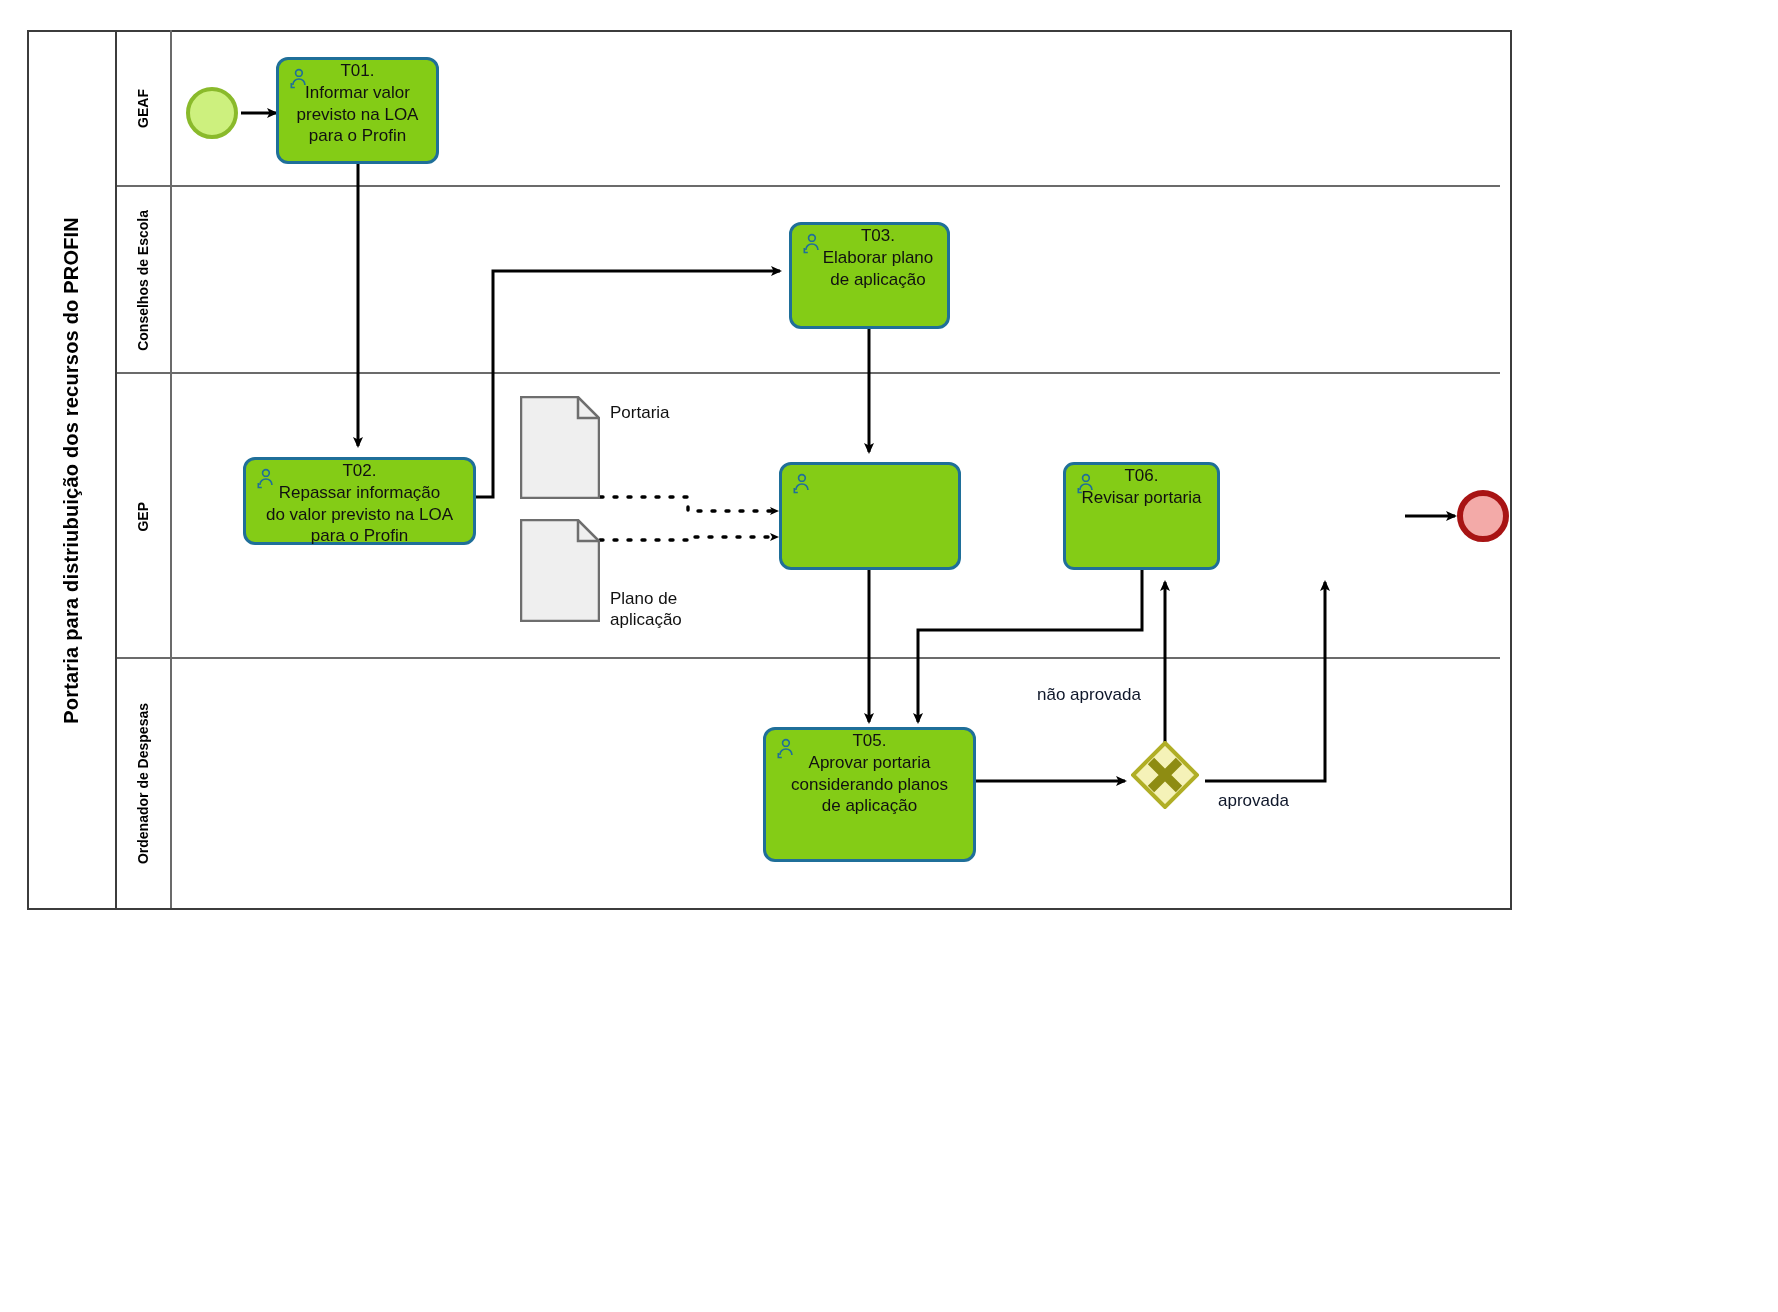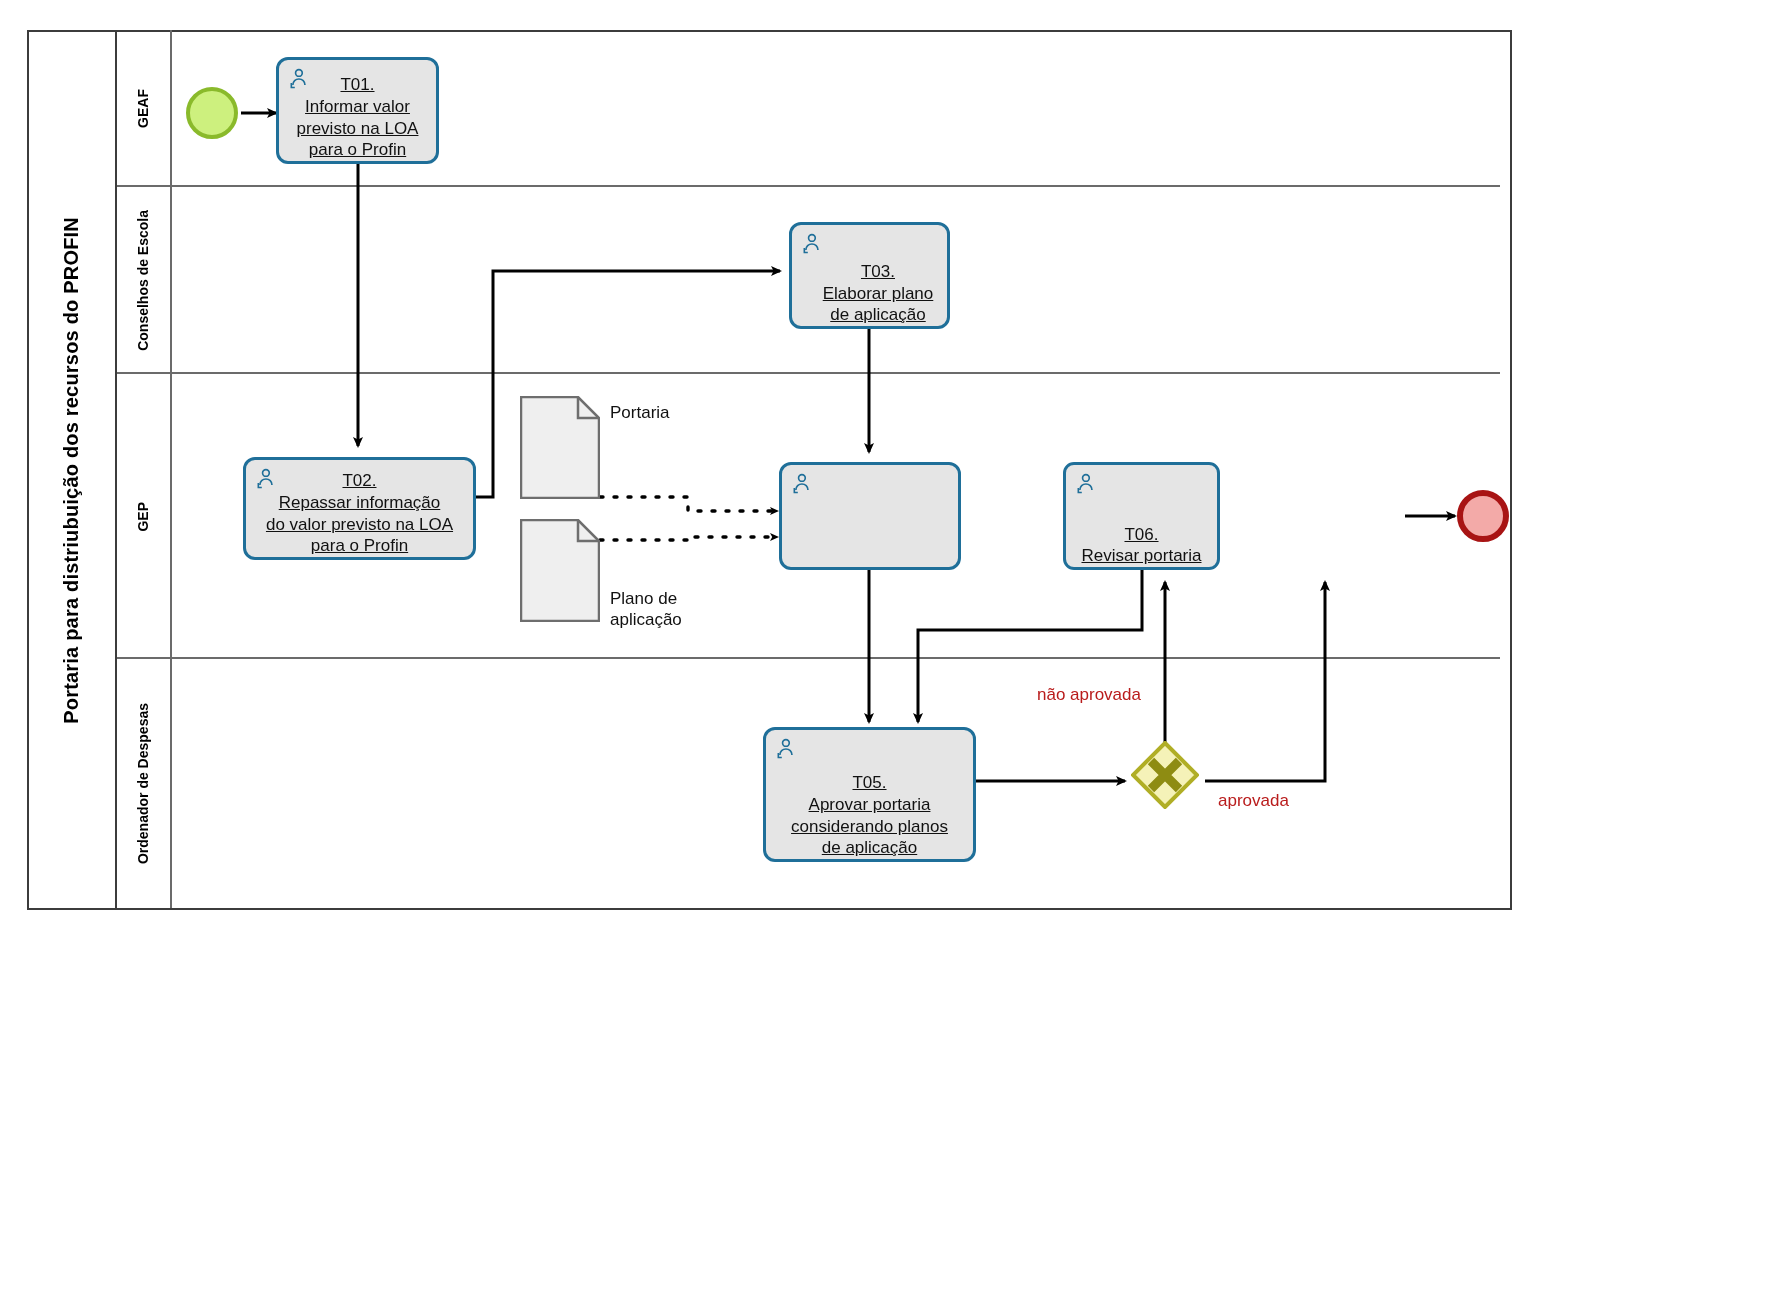--- a/index.html
+++ b/index.html
@@ -12,41 +12,41 @@
   .pool-title span{
     writing-mode:vertical-rl;transform:rotate(180deg);
     font-weight:bold;font-size:20px;color:#000;letter-spacing:.2px;white-space:nowrap;
   }
   .lane{position:absolute;left:117px;box-sizing:border-box;border-bottom:2px solid #6b6b6b;}
   .lane-head{position:absolute;left:117px;width:55px;box-sizing:border-box;border-right:2px solid #6b6b6b;display:flex;align-items:center;justify-content:center;}
   .lane-head span{writing-mode:vertical-rl;transform:rotate(180deg);font-weight:bold;font-size:14px;color:#000;text-align:center;line-height:1.15;}
   .lane-nob{border-bottom:none;}
 
   
-  .task{position:absolute;box-sizing:border-box;background:#e5e5e5;border:3px solid #1f6f99;border-radius:12px;
-        display:flex;align-items:flex-end;justify-content:center;text-align:center;color:#111;font-size:17px;line-height:1.28;text-decoration:underline;}
+  .task{position:absolute;box-sizing:border-box;background:#84cc16;border:3px solid #1f6f99;border-radius:12px;
+        display:flex;align-items:flex-start;justify-content:center;text-align:center;color:#111;font-size:17px;line-height:1.28;}
   .task .label{padding:0 6px;white-space:pre-line;}
   .user-icon{position:absolute;left:8px;top:6px;width:26px;height:26px;}
 
   
   .ev{position:absolute;border-radius:50%;box-sizing:border-box;}
   .ev-start{width:52px;height:52px;background:#cdf07e;border:4px solid #8aba2b;}
   .ev-end{width:52px;height:52px;background:#f3aaa8;border:6px solid #a81414;}
 
   
   .gw{position:absolute;width:68px;height:68px;}
   .gw svg{display:block;}
 
   
   .doc{position:absolute;width:80px;height:103px;}
   .doc svg{display:block;}
   .doc-label{position:absolute;font-size:17px;color:#111;line-height:1.25;text-align:left;white-space:pre-line;}
 
   
-  .flow-label{position:absolute;font-size:17px;color:#b91c1c;white-space:nowrap;}
+  .flow-label{position:absolute;font-size:17px;color:#0f172a;white-space:nowrap;}
 
   
   #flows{position:absolute;left:0;top:0;width:1778px;height:1312px;pointer-events:none;}
 
   
   .bizagi{position:absolute;left:1248px;top:930px;width:260px;height:90px;}
 </style>
 </head>
 <body>
 
@@ -121,21 +121,21 @@
       <circle cx="11" cy="6.4" r="3.1" fill="none" stroke="#1f6f99" stroke-width="1.5"></circle>
       <path d="M5.4 17.6c0-3.3 2.5-5.6 5.6-5.6s5.6 2.3 5.6 5.6" fill="none" stroke="#1f6f99" stroke-width="1.5"></path>
       <path d="M4 15.6v4.2h3.2" fill="none" stroke="#1f6f99" stroke-width="1.5"></path>
     </svg>
     <div class="label"><span>T01.</span>
 <span>Informar valor
 previsto na LOA
 para o Profin</span></div>
   </div>
 
-  <div class="task" style="left:243px;top:457px;width:233px;height:103px;">
+  <div class="task" style="left:243px;top:457px;width:233px;height:88px;">
     <svg class="user-icon" viewBox="0 0 24 24">
       <circle cx="11" cy="6.4" r="3.1" fill="none" stroke="#1f6f99" stroke-width="1.5"></circle>
       <path d="M5.4 17.6c0-3.3 2.5-5.6 5.6-5.6s5.6 2.3 5.6 5.6" fill="none" stroke="#1f6f99" stroke-width="1.5"></path>
       <path d="M4 15.6v4.2h3.2" fill="none" stroke="#1f6f99" stroke-width="1.5"></path>
     </svg>
     <div class="label"><span>T02.</span>
 <span>Repassar informação
 do valor previsto na LOA
 para o Profin</span></div>
   </div>

